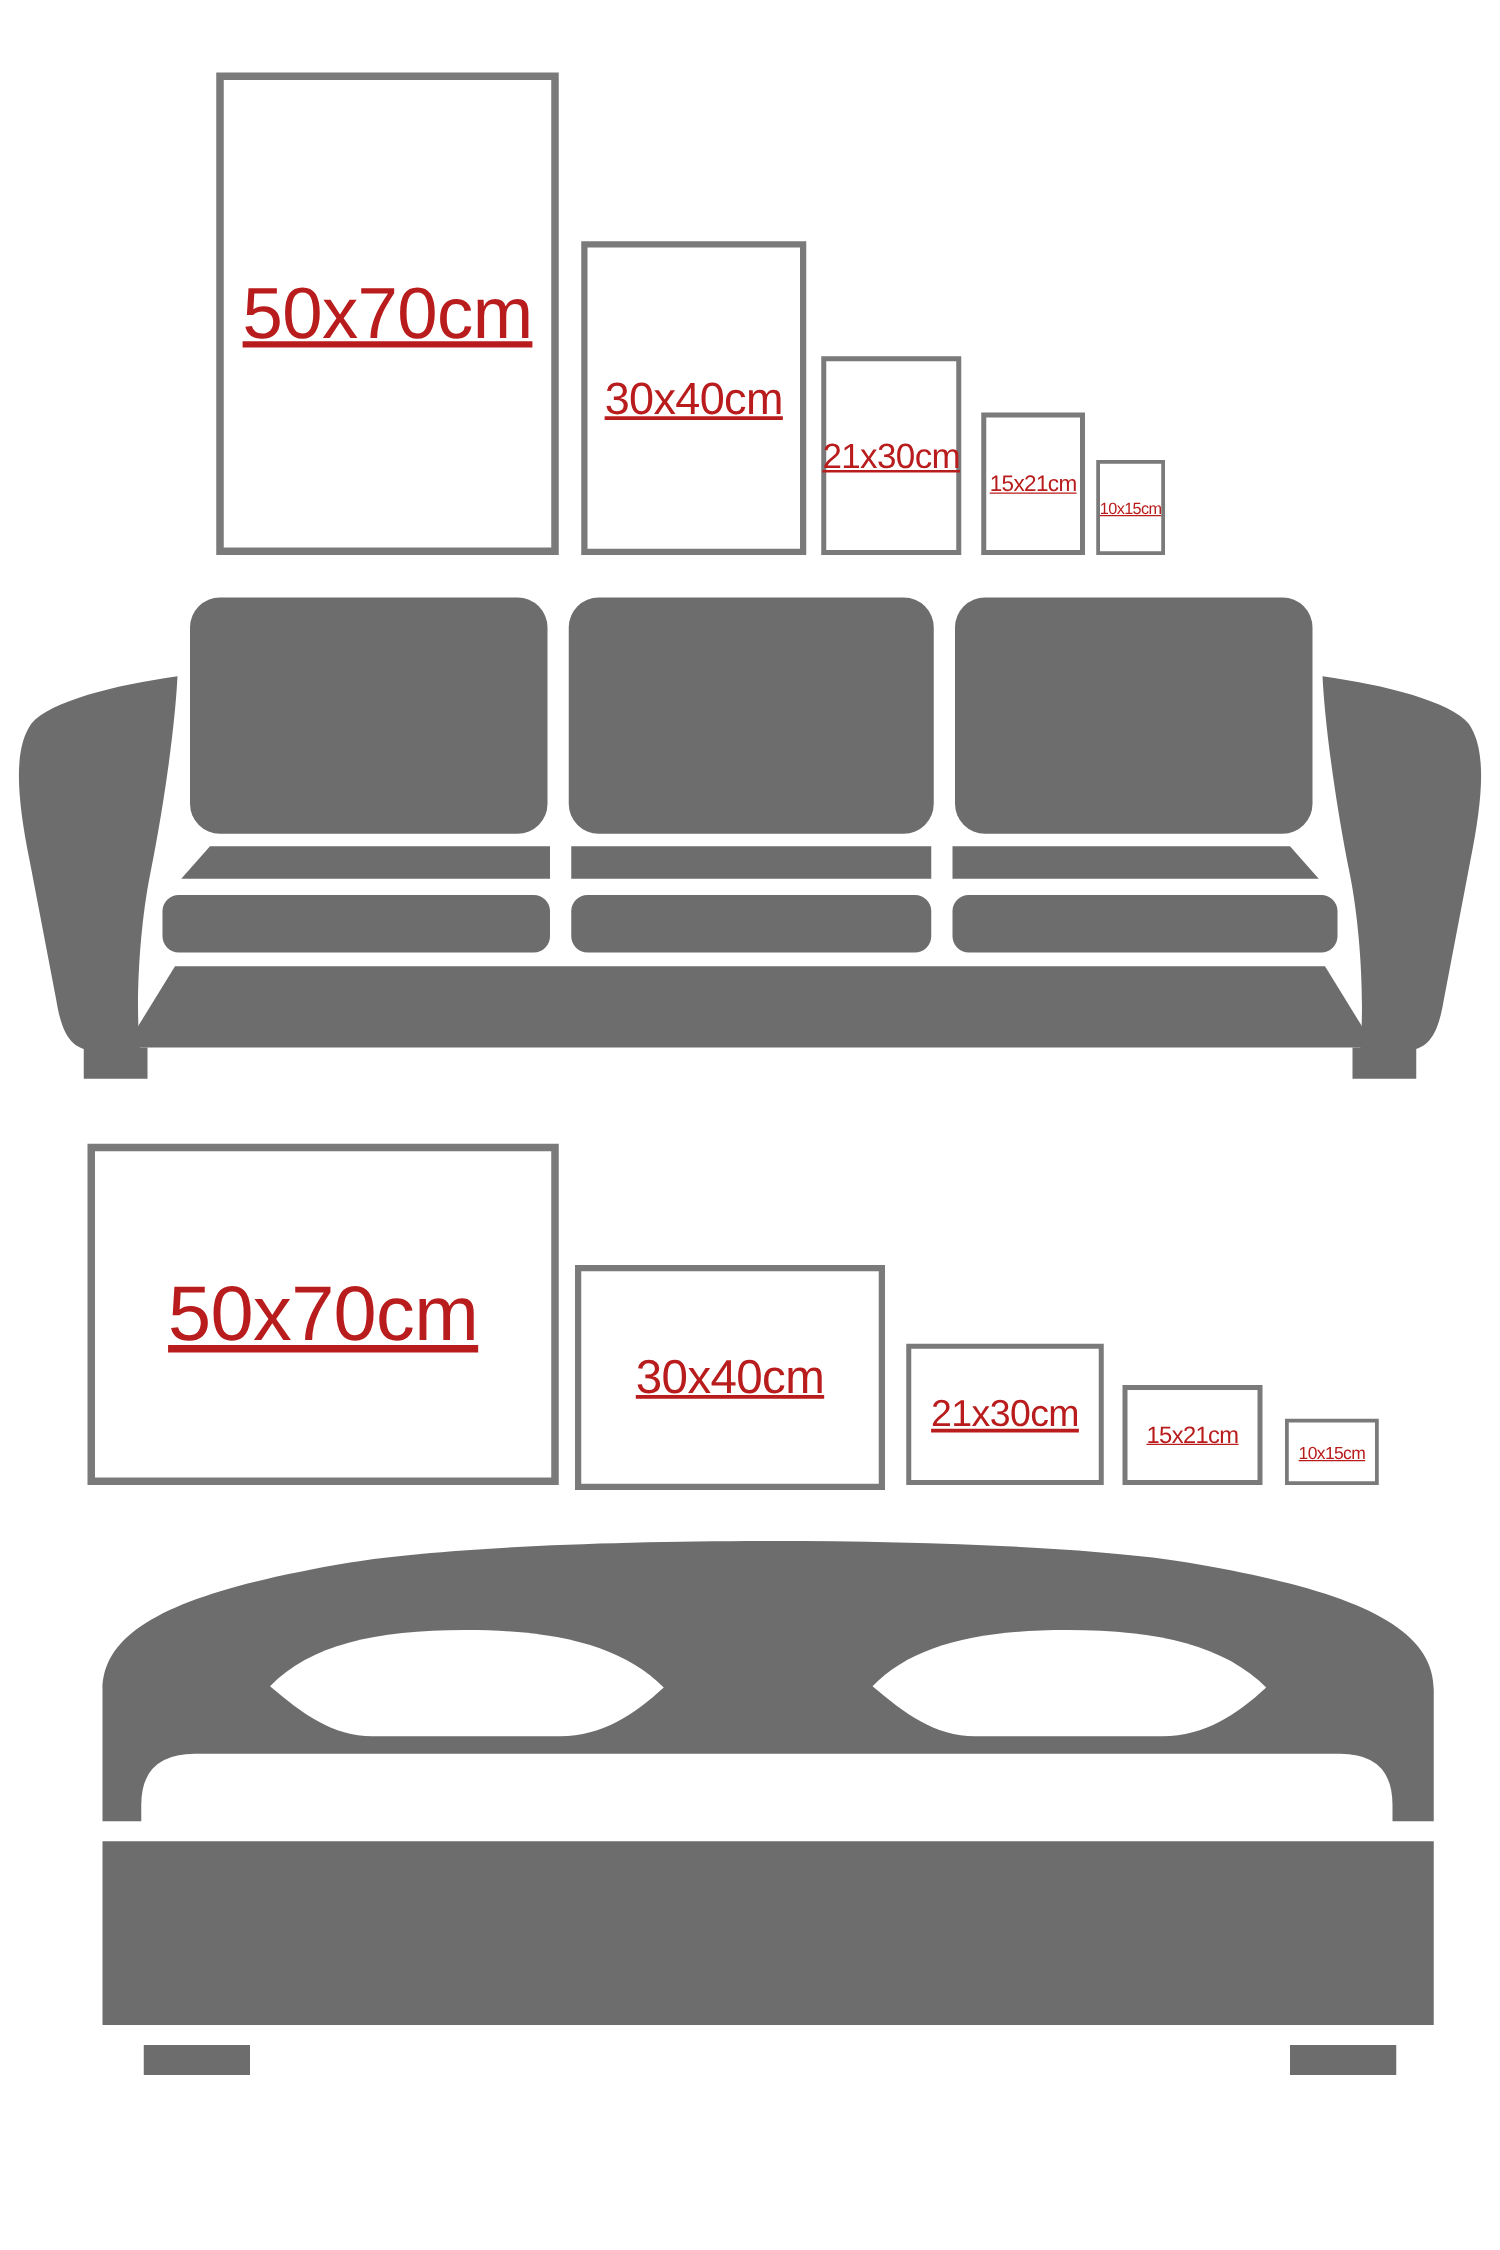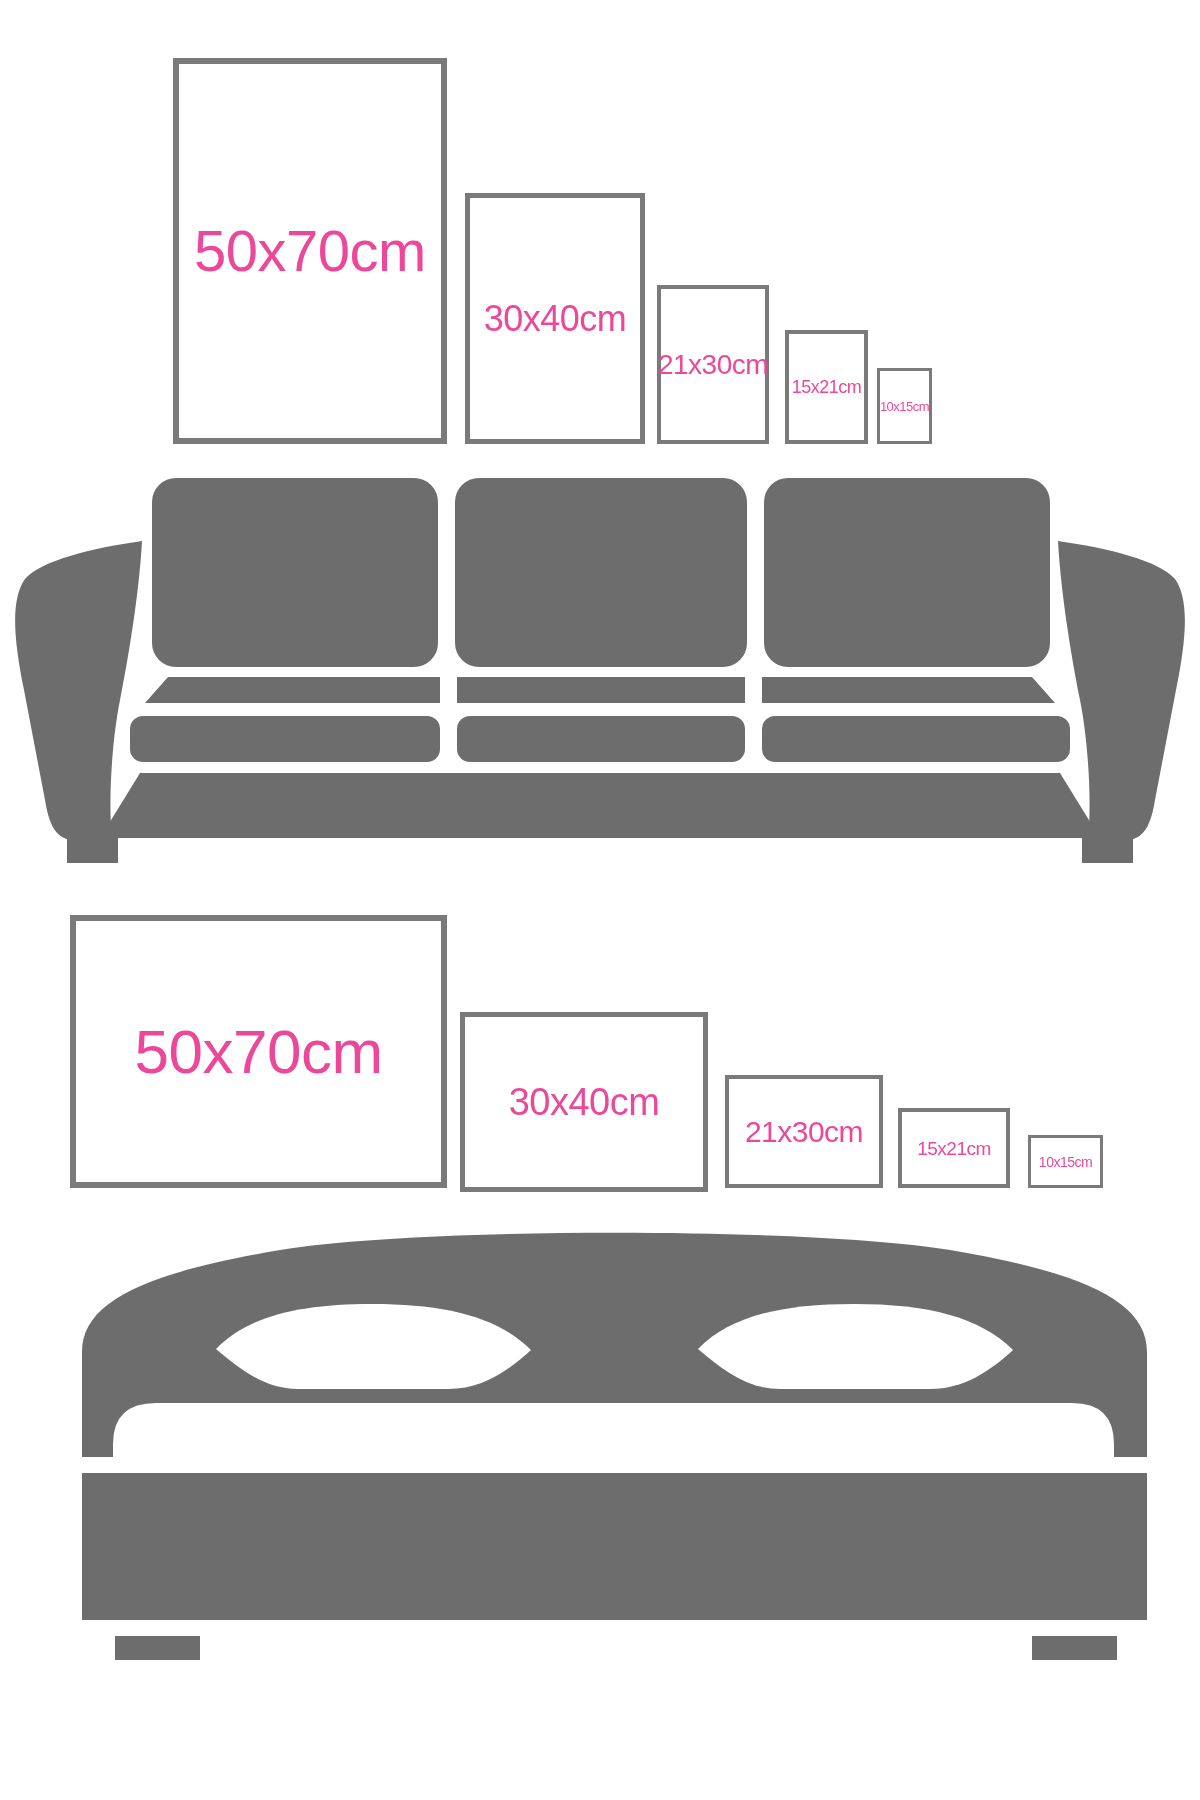--- a/index.html
+++ b/index.html
@@ -26,24 +26,25 @@
     position: absolute;
     box-sizing: border-box;
     background: #ffffff;
     border-style: solid;
     border-color: #7a7a7a;
     display: flex;
     align-items: center;
     justify-content: center;
   }
   .frame span {
-    color: #ec4899;
+    color: #b91c1c;
     letter-spacing: -0.5px;
     white-space: nowrap;
     line-height: 1;
+    text-decoration: underline;
   }
   
   .f-t1 { left: 173px; top: 58px;  width: 274px; height: 386px; border-width: 6px; }
   .f-t1 span { font-size: 58px; }
   .f-t2 { left: 465px; top: 193px; width: 180px; height: 251px; border-width: 5px; }
   .f-t2 span { font-size: 36px; }
   .f-t3 { left: 657px; top: 285px; width: 112px; height: 159px; border-width: 4px; }
   .f-t3 span { font-size: 28px; }
   .f-t4 { left: 785px; top: 330px; width: 83px;  height: 114px; border-width: 4px; }
   .f-t4 span { font-size: 18px; }

